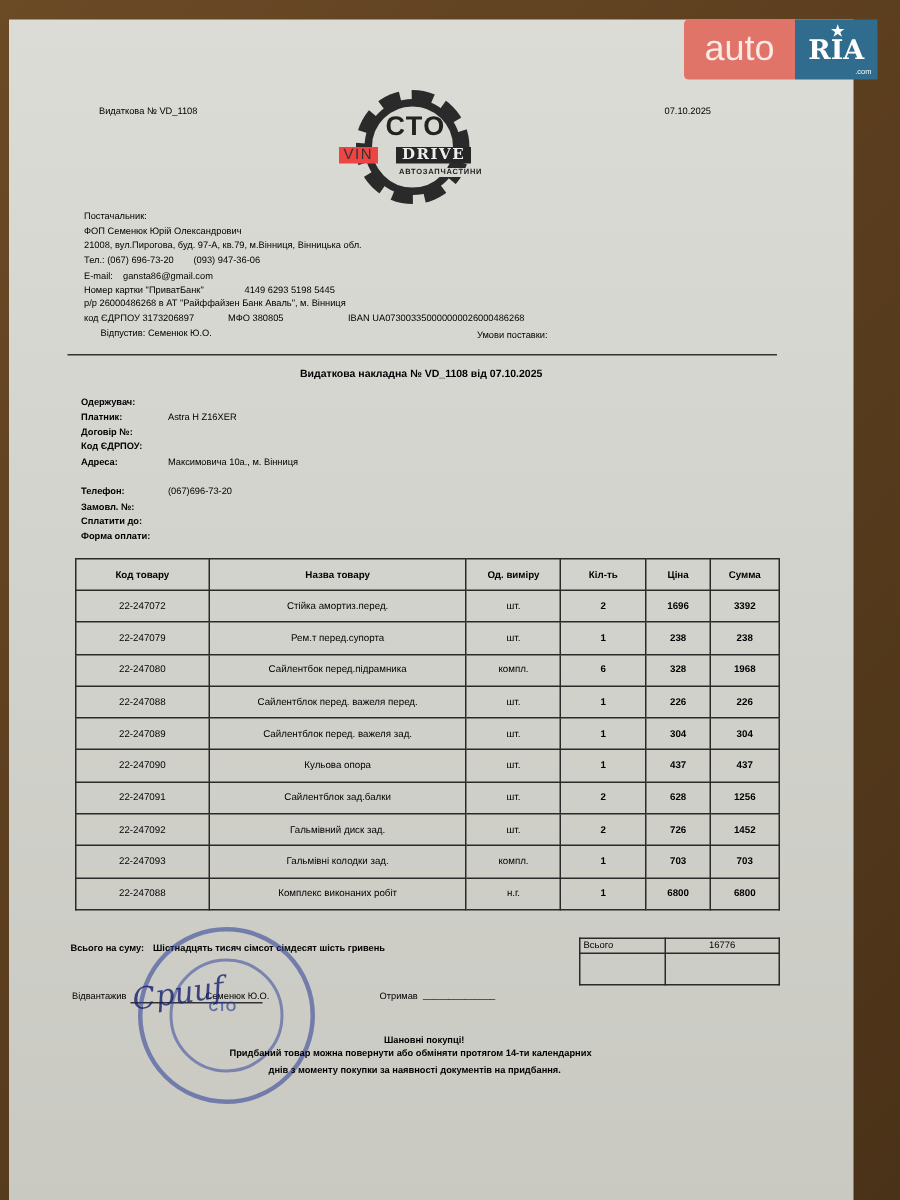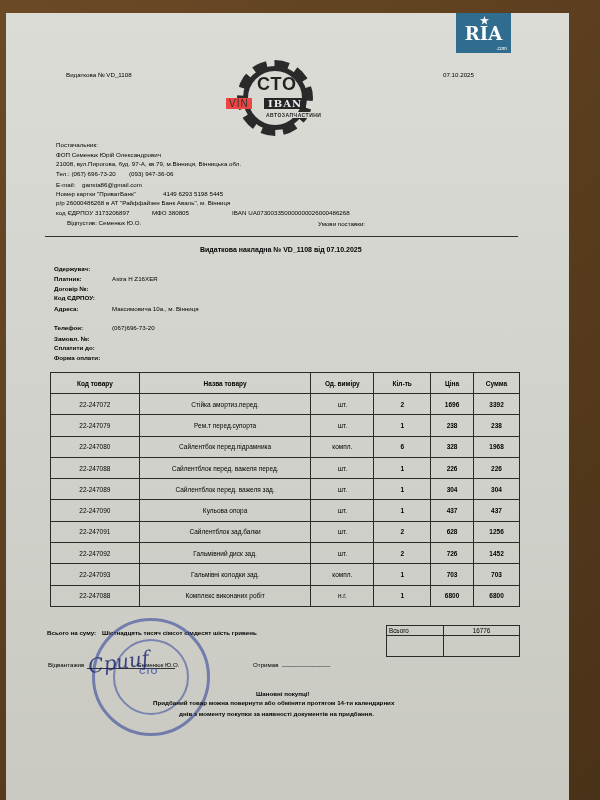--- a/index.html
+++ b/index.html
@@ -47,38 +47,39 @@
 
   .stamp { position:absolute; left:92px; top:618px; width:118px; height:118px; border-radius:50%; border:3px solid rgba(40,60,150,.55); box-sizing:border-box; }
   .stamp .inner { position:absolute; left:18px; top:18px; width:76px; height:76px; border-radius:50%; border:2px solid rgba(40,60,150,.5); box-sizing:border-box; }
   .stamp .stxt { position:absolute; left:44px; top:45px; font-size:9px; font-weight:bold; color:rgba(40,60,150,.65); }
   .sign { position:absolute; left:88px; top:650px; font-family:"DejaVu Serif",serif; font-style:italic; font-size:20px; color:rgba(20,30,110,.8); transform:rotate(-8deg); }
 </style>
 </head>
 <body>
 
 <div class="ria">
+  <div class="auto">auto</div>
   <div class="riabox">
     <span class="star">★</span>
     <span>RIA</span>
     <span class="com">.com</span>
   </div>
 </div>
 
 <div class="paper"></div>
 
 <div class="abs t6" style="left:66px;top:71px;">Видаткова № VD_1108</div>
 <div class="abs t6" style="left:443px;top:71px;">07.10.2025</div>
 
 <div class="logo">
   <div class="gear"></div>
   <div class="gear2"></div>
   <div class="cto">СТО</div>
   <div class="vin">VIN</div>
-  <div class="drive">IBAN</div>
+  <div class="drive">DRIVE</div>
   <div class="sub">АВТОЗАПЧАСТИНИ</div>
 </div>
 
 <div class="abs t6" style="left:56px;top:141px;">Постачальник:</div>
 <div class="abs t6" style="left:56px;top:151px;">ФОП Семенюк Юрій Олександрович</div>
 <div class="abs t6" style="left:56px;top:160px;">21008, вул.Пирогова, буд. 97-А, кв.79, м.Вінниця, Вінницька обл.</div>
 <div class="abs t6" style="left:56px;top:170px;">Тел.: (067) 696-73-20</div>
 <div class="abs t6" style="left:129px;top:170px;">(093) 947-36-06</div>
 <div class="abs t6" style="left:56px;top:181px;">E-mail:</div>
 <div class="abs t6" style="left:82px;top:181px;">gansta86@gmail.com</div>

